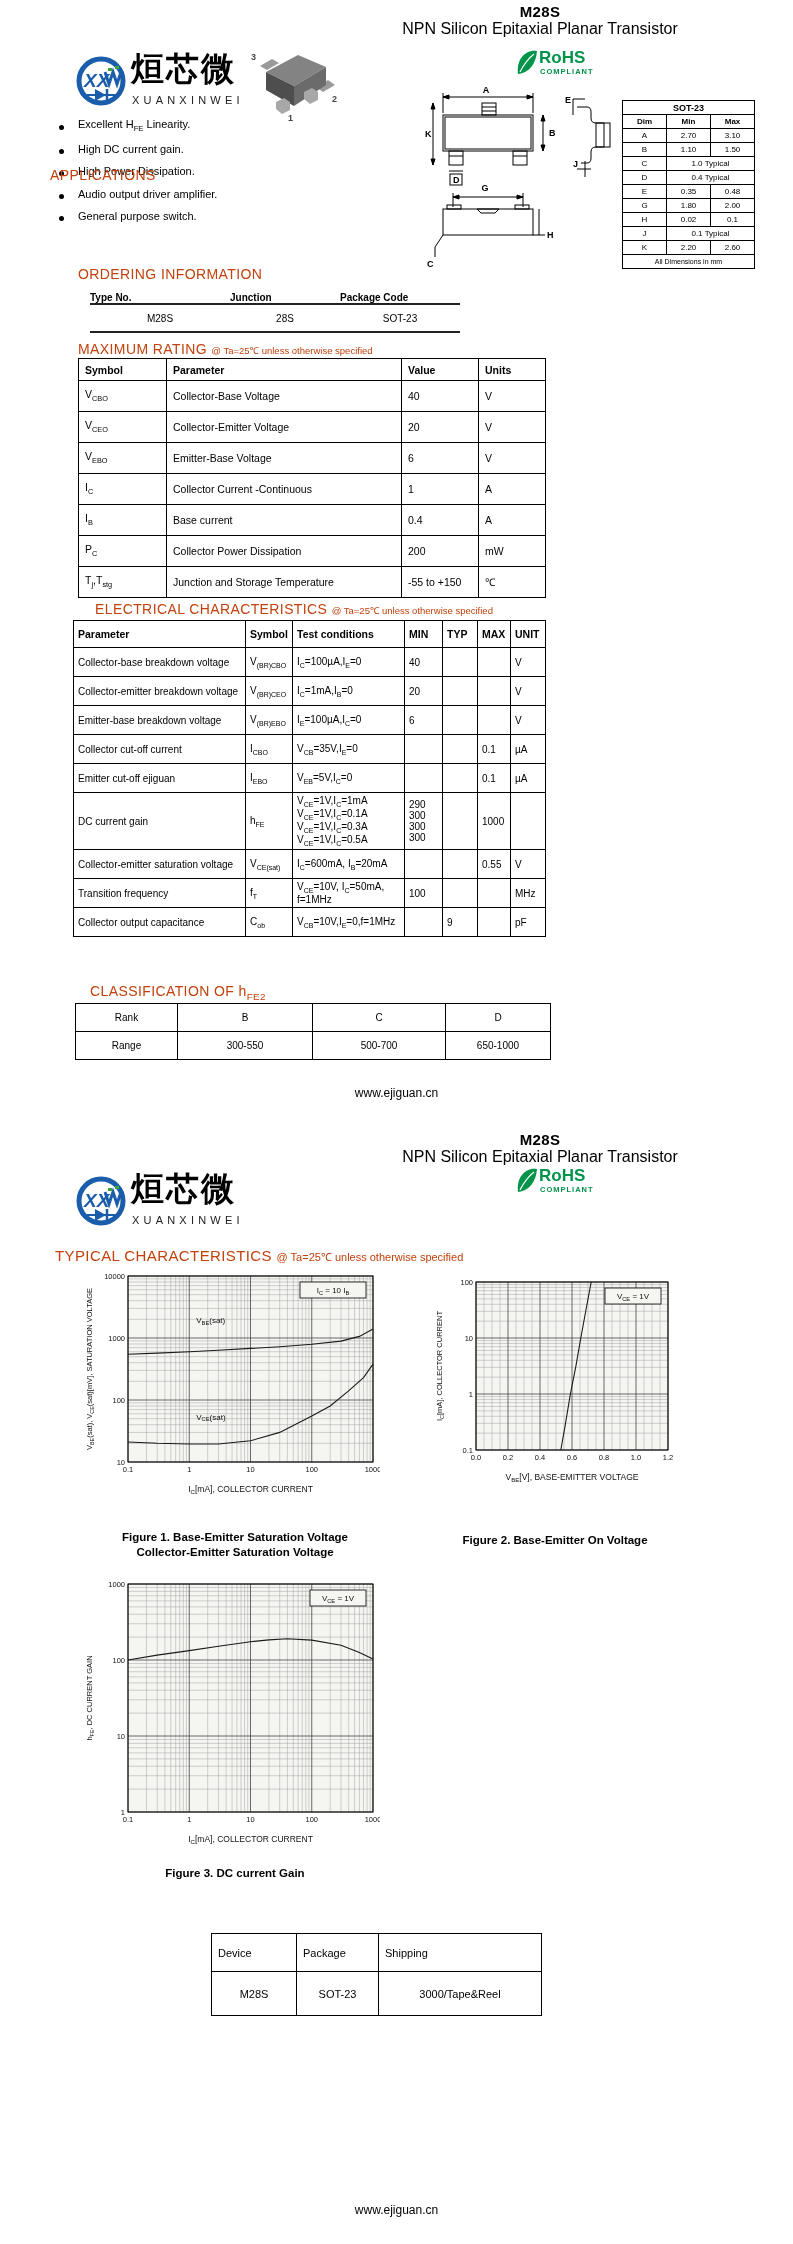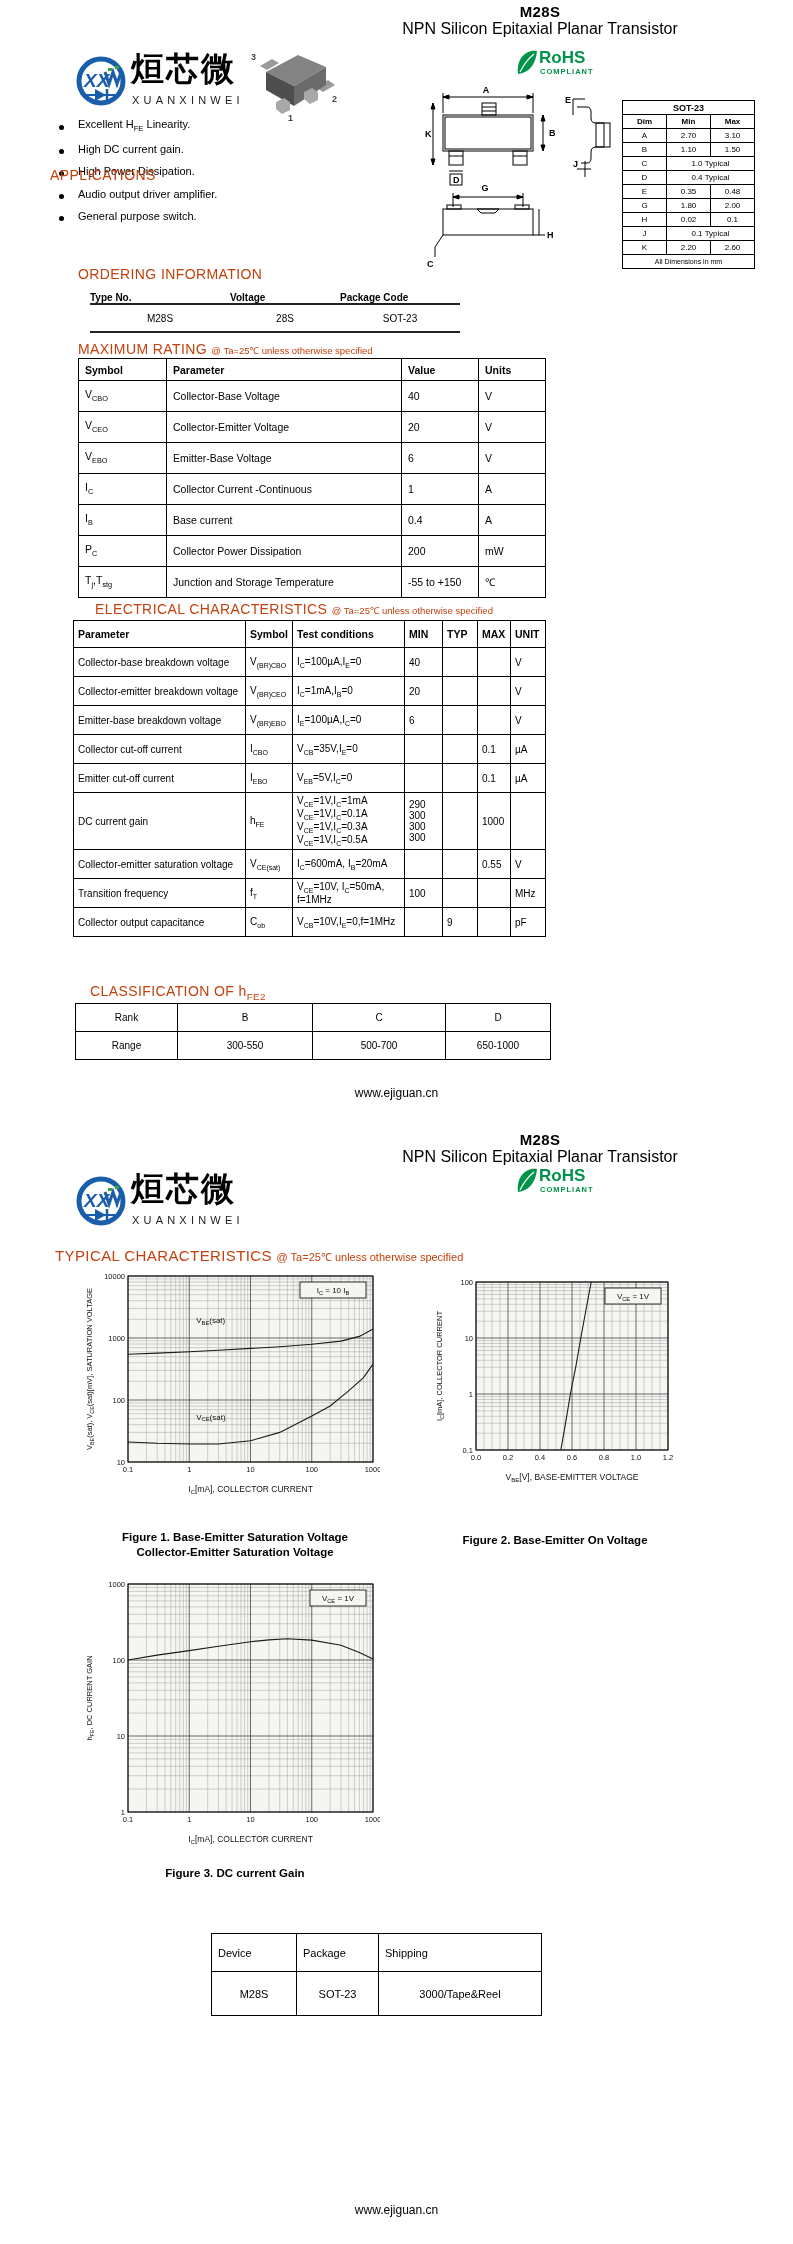--- a/index.html
+++ b/index.html
@@ -244,21 +244,21 @@
   <div class="abs sec-head" style="left:78px;top:266px;">ORDERING INFORMATION</div>
   <table class="ruletab abs" style="left:90px;top:288px;">
     <colgroup>
         <col style="width:140px">
         <col style="width:110px">
         <col style="width:120px">
       </colgroup>
     <thead>
         <tr>
           <th>Type No.</th>
-          <th>Voltage</th>
+          <th>Junction</th>
           <th>Package Code</th>
         </tr>
       </thead>
     <tbody>
         <tr>
           <td>M28S</td>
           <td>28S</td>
           <td>SOT-23</td>
         </tr>
       </tbody>
@@ -385,21 +385,21 @@
         <tr>
           <td>Collector cut-off current</td>
           <td>I<sub>CBO</sub></td>
           <td>V<sub>CB</sub>=35V,I<sub>E</sub>=0</td>
           <td></td>
           <td></td>
           <td>0.1</td>
           <td>µA</td>
         </tr>
         <tr>
-          <td>Emitter cut-off current</td>
+          <td>Emitter cut-off ejiguan</td>
           <td>I<sub>EBO</sub></td>
           <td>V<sub>EB</sub>=5V,I<sub>C</sub>=0</td>
           <td></td>
           <td></td>
           <td>0.1</td>
           <td>µA</td>
         </tr>
         <tr>
           <td>DC current gain</td>
           <td>h<sub>FE</sub></td>

